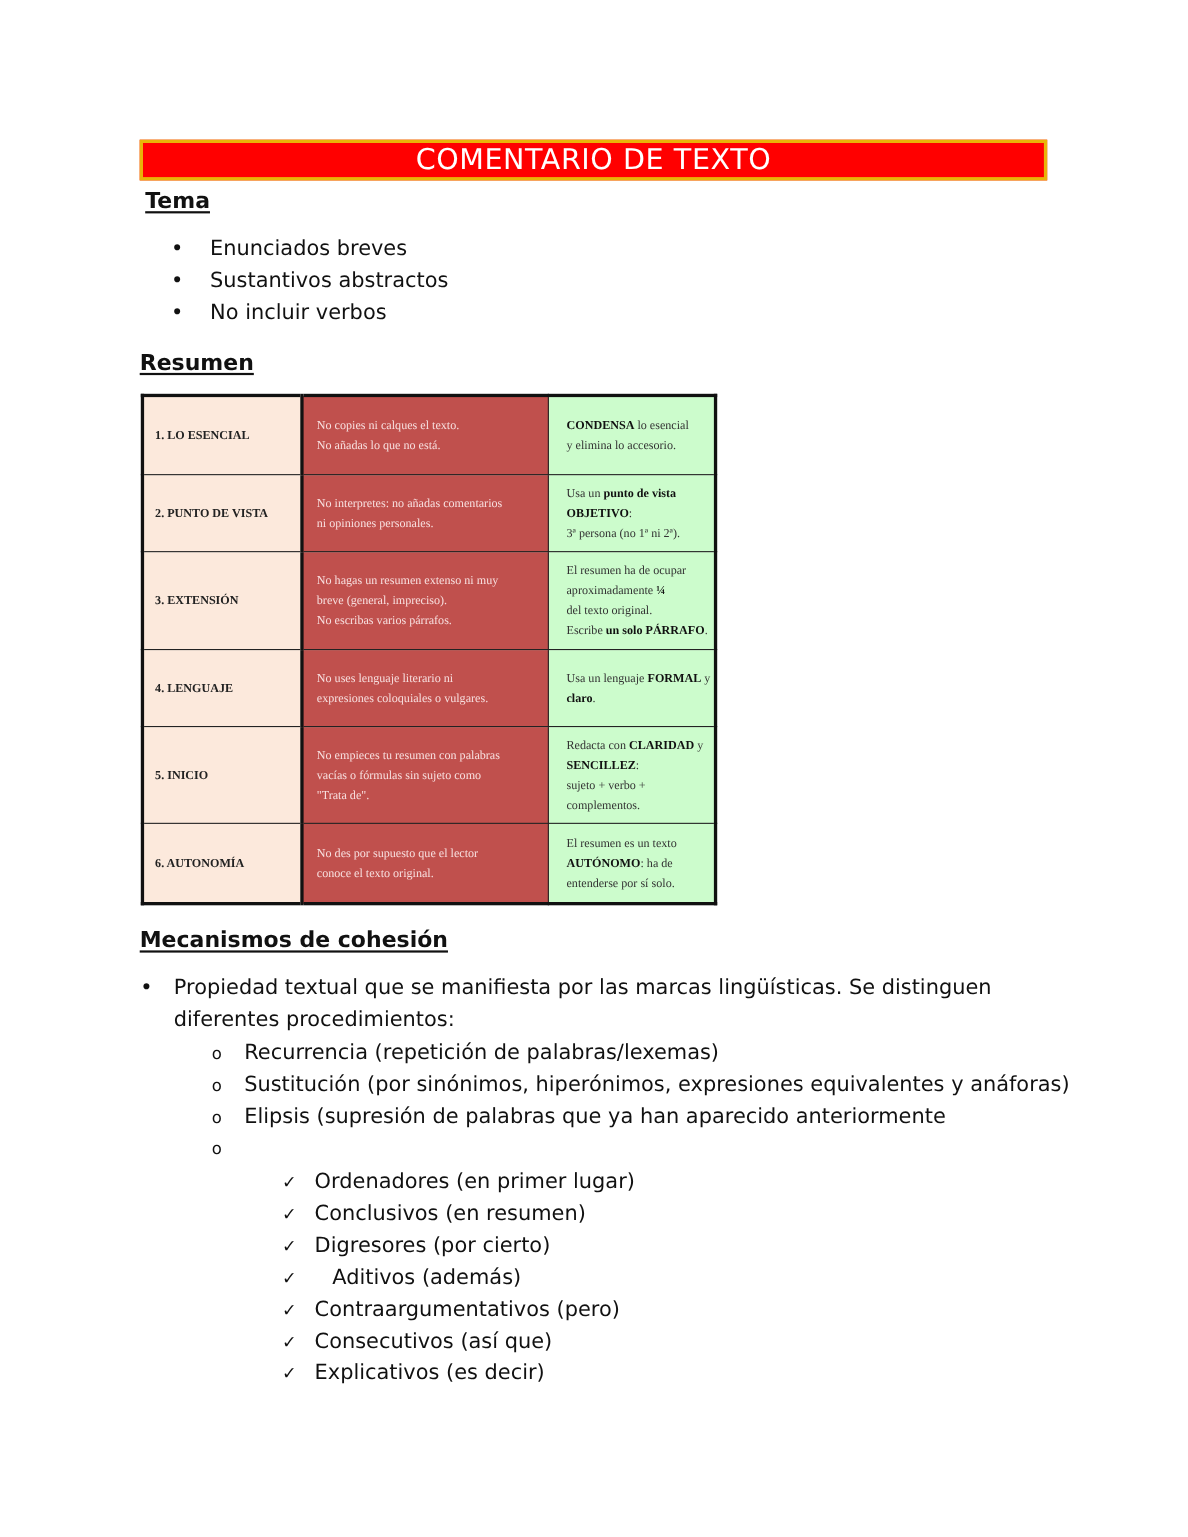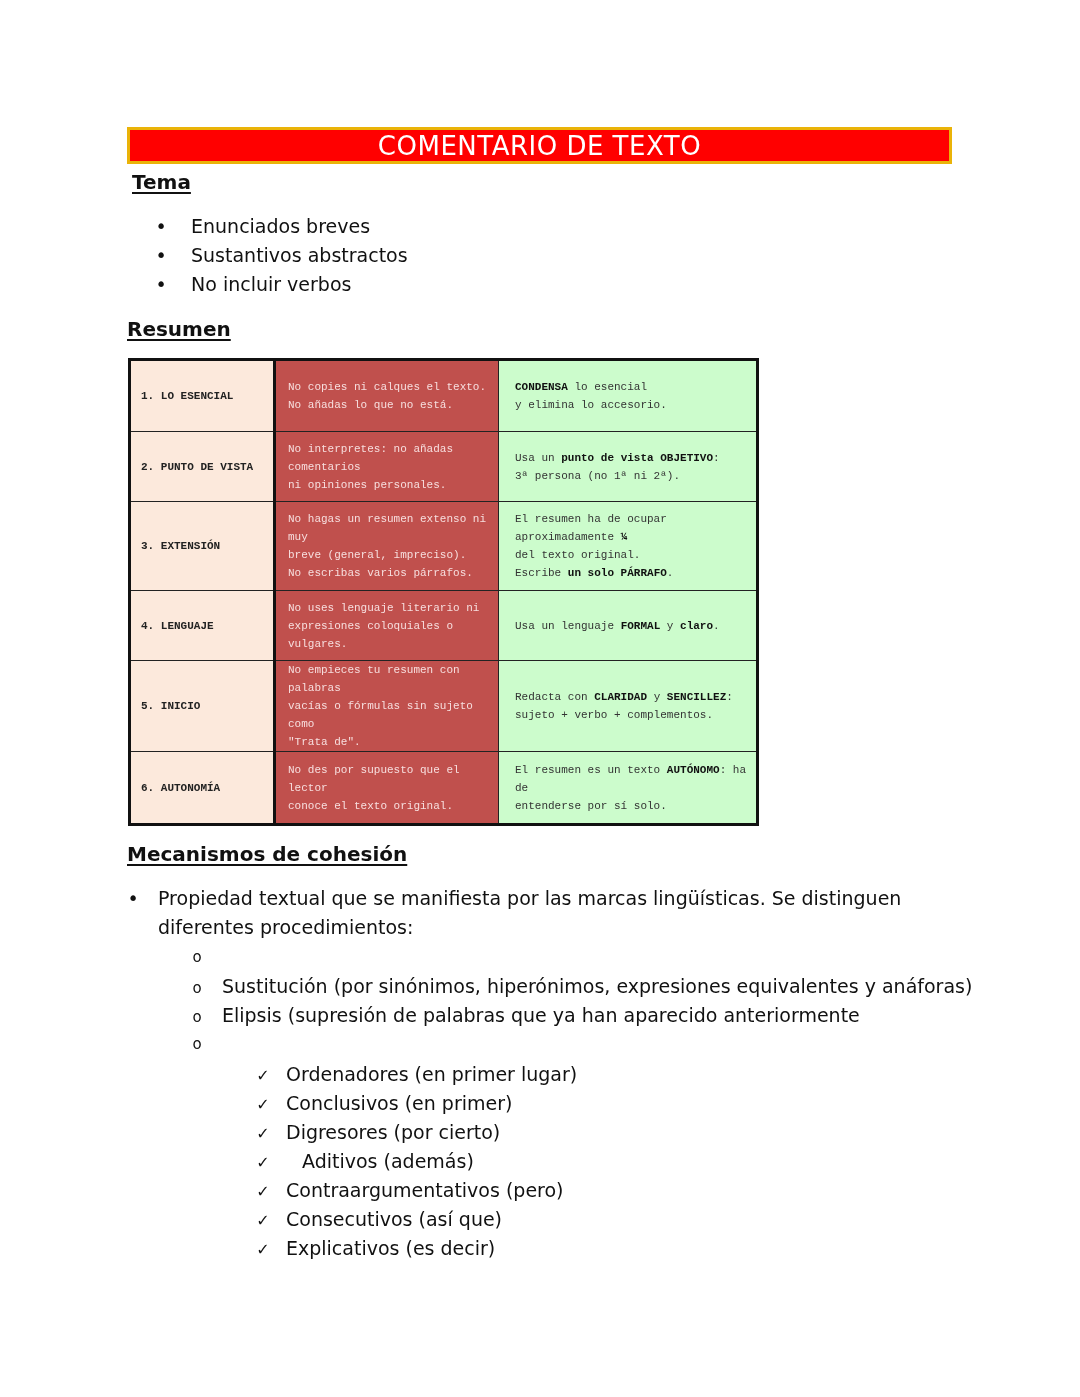--- a/index.html
+++ b/index.html
@@ -8,23 +8,23 @@
   .banner { position: absolute; left: 127px; top: 127px; width: 825px; height: 37px;
             background: #ff0000; border: 3px solid #eab308; box-sizing: border-box;
             display: flex; align-items: center; justify-content: center; }
   .banner-title { color: #ffffff; font-size: 26px; letter-spacing: 0.5px;
                   font-family: "DejaVu Sans", sans-serif; font-weight: normal; }
   .section-heading { position: absolute; font-weight: bold; font-size: 20px;
                      text-decoration: underline; text-underline-offset: 3px; color: #111; text-align: center; }
   .bullet-list { position: absolute; margin: 0; padding: 0; list-style: none; }
   .bullet-list li { display: flex; align-items: baseline; font-size: 19px; height: 29px; line-height: 29px; }
   .bullet-glyph { display: inline-block; width: 30px; text-align: center; }
-  .res-table { position: absolute; left: 128px; top: 358px; width: 631px; height: 464px;
+  .res-table { position: absolute; left: 128px; top: 358px; width: 524px; height: 464px;
                border: 3px solid #111; box-sizing: border-box; border-collapse: collapse;
-               font-family: Liberation Mono, monospace; }
+               font-family: Liberation Serif, serif; }
   .res-table td { border: 1.5px solid #222; vertical-align: middle; padding: 0 0 0 10px; font-size: 11px; line-height: 18px; }
   .col-label { background: #fce9dc; width: 132px; font-weight: bold; font-size: 12.5px; color: #222; }
   .col-dont { background: #c0504d; color: #f7dede; width: 210px; border-left: 3px solid #111 !important; padding-left: 12px !important; }
   .col-do { background: #ccfccc; color: #333; padding-left: 16px !important; }
   .col-do b { color: #111; }
   .cline { display: block; }
   .sub-list { position: absolute; margin: 0; padding: 0; list-style: none; }
   .sub-list li { display: flex; align-items: baseline; font-size: 19px; height: 29px; line-height: 29px; }
 </style>
 </head>
@@ -137,20 +137,21 @@
     </li>
   <li>
       <span class="bullet-glyph"></span>
       <span style="margin-left:10px">diferentes procedimientos:</span>
     </li>
 </ul>
 
 <ul class="sub-list" style="left:182px; top:943px;">
   <li>
       <span class="bullet-glyph" style="font-size:15px">o</span>
+      <span style="margin-left:10px">Recurrencia (repetición de palabras/lexemas)</span>
     </li>
   <li>
       <span class="bullet-glyph" style="font-size:15px">o</span>
       <span style="margin-left:10px">Sustitución (por sinónimos, hiperónimos, expresiones equivalentes y anáforas)</span>
     </li>
   <li>
       <span class="bullet-glyph" style="font-size:15px">o</span>
       <span style="margin-left:10px">Elipsis (supresión de palabras que ya han aparecido anteriormente</span>
     </li>
   <li>
@@ -158,21 +159,21 @@
     </li>
 </ul>
 
 <ul class="sub-list" style="left:248px; top:1060px;">
   <li>
       <span class="bullet-glyph" style="font-size:16px">✓</span>
       <span style="margin-left:8px">Ordenadores (en primer lugar)</span>
     </li>
   <li>
       <span class="bullet-glyph" style="font-size:16px">✓</span>
-      <span style="margin-left:8px">Conclusivos (en primer)</span>
+      <span style="margin-left:8px">Conclusivos (en resumen)</span>
     </li>
   <li>
       <span class="bullet-glyph" style="font-size:16px">✓</span>
       <span style="margin-left:8px">Digresores (por cierto)</span>
     </li>
   <li>
       <span class="bullet-glyph" style="font-size:16px">✓</span>
       <span style="margin-left:24px">Aditivos (además)</span>
     </li>
   <li>

